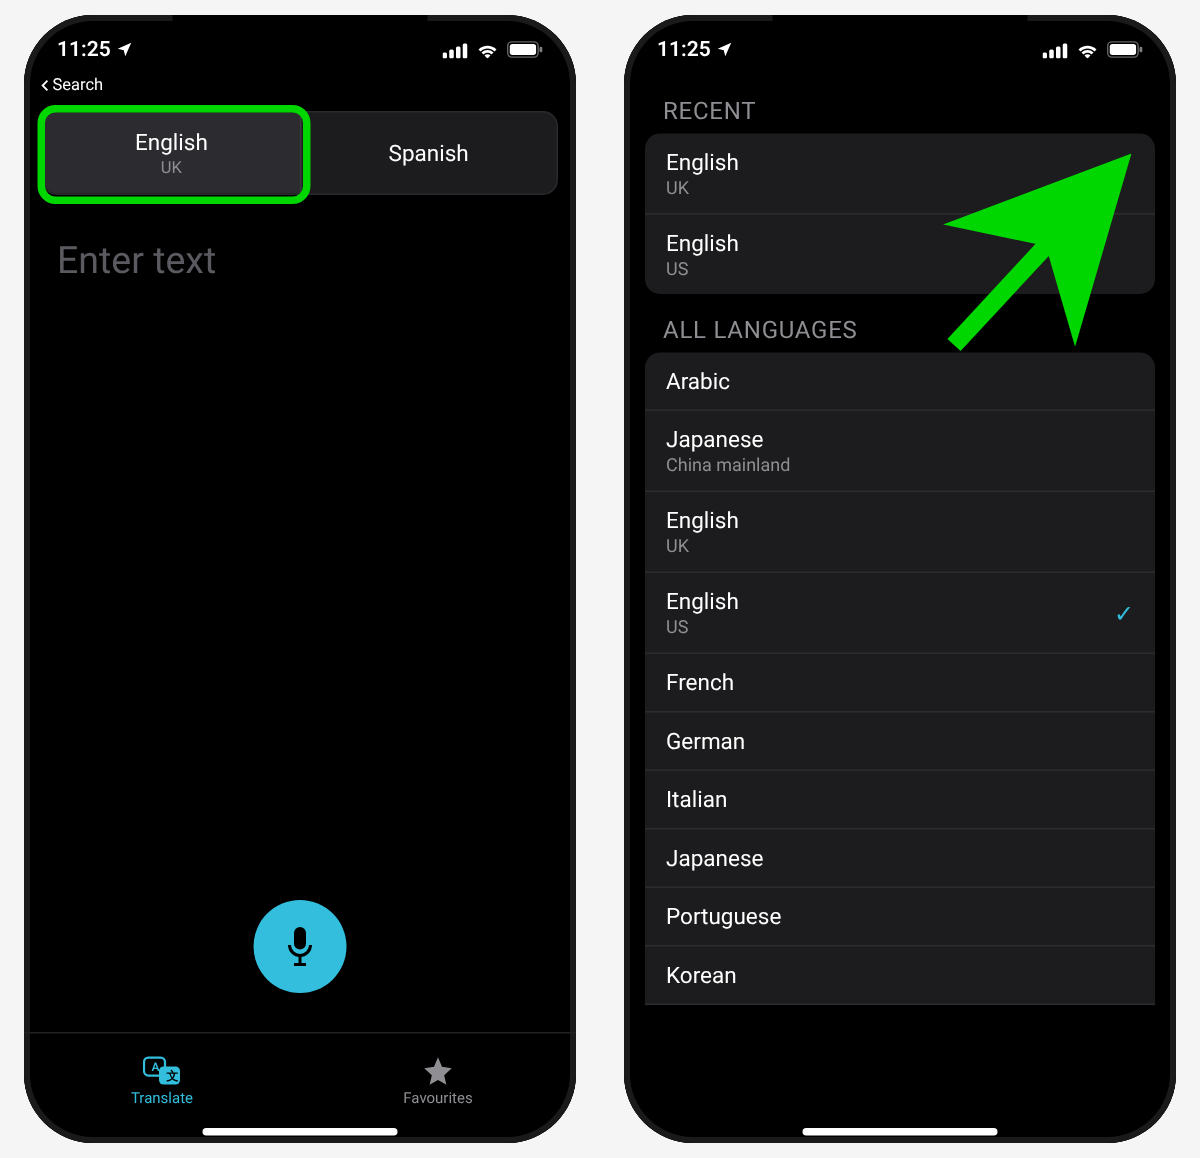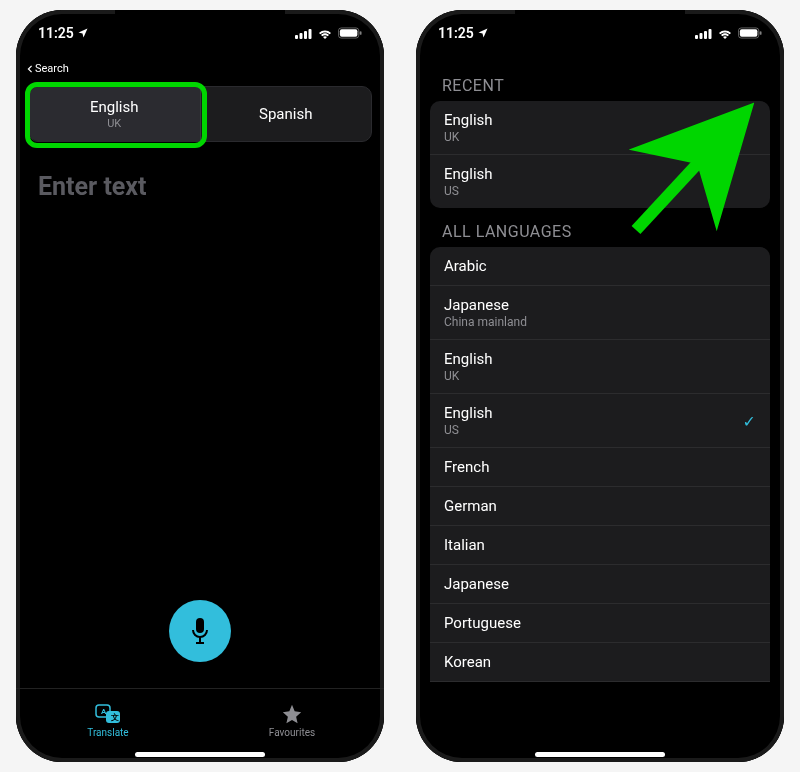--- a/index.html
+++ b/index.html
@@ -26,36 +26,36 @@
     position:absolute;top:0;left:50%;transform:translateX(-50%);
     width:170px;height:28px;background:#000;border-bottom-left-radius:18px;border-bottom-right-radius:18px;z-index:10;
   }
   .statusbar{
     position:absolute;top:0;left:0;right:0;height:40px;display:flex;justify-content:space-between;align-items:center;
     padding:6px 22px 0 22px;color:#fff;font-size:14px;font-weight:600;z-index:9;
   }
   .sb-left{display:flex;align-items:center;gap:3px;}
   .sb-right{display:flex;align-items:center;gap:5px;}
   .sb-icons{display:flex;align-items:center;gap:5px;}
-  .screen{position:absolute;top:0;left:0;right:0;bottom:0;padding:40px 0 0 0;color:var(--text);margin-top:12px;}
+  .screen{position:absolute;top:0;left:0;right:0;bottom:0;padding:40px 0 0 0;color:var(--text);}
   .back-search{position:absolute;top:40px;left:10px;color:#fff;font-size:11px;display:flex;align-items:center;gap:1px;}
   .back-search svg{width:8px;height:8px;}
   
   .lang-bar{
     margin:24px 12px 0 12px;background:var(--card);border-radius:10px;height:56px;display:flex;overflow:hidden;border:1px solid #2a2a2e;
   }
   .lang-btn{flex:1;display:flex;flex-direction:column;align-items:center;justify-content:center;font-size:15px;color:#fff;}
   .lang-btn .sub{font-size:11px;color:var(--muted);margin-top:1px;}
   .lang-btn.left{background:#2b2b30;}
   .lang-sep{width:1px;background:#3a3a3e;}
   .highlight{position:absolute;border:5px solid var(--hl);border-radius:12px;pointer-events:none;}
   .textarea-zone{
     margin:16px 12px 0 12px;height:430px;background:transparent;border-radius:10px;padding:14px 10px;
   }
-  .placeholder{color:#5a5a60;font-size:25px;font-weight:700;}
+  .placeholder{color:#5a5a60;font-size:25px;font-weight:400;}
   .mic{
     position:absolute;left:50%;transform:translateX(-50%);bottom:100px;width:62px;height:62px;border-radius:50%;
     background:var(--accent);display:flex;align-items:center;justify-content:center;
   }
   .tabbar{
     position:absolute;left:0;right:0;bottom:10px;height:64px;border-top:1px solid #222;display:flex;
   }
   .tab{flex:1;display:flex;flex-direction:column;align-items:center;justify-content:center;gap:2px;font-size:10px;color:var(--muted);}
   .tab.active{color:var(--accent);}
   .home-ind{position:absolute;bottom:5px;left:50%;transform:translateX(-50%);width:130px;height:5px;border-radius:3px;background:#fff;}

